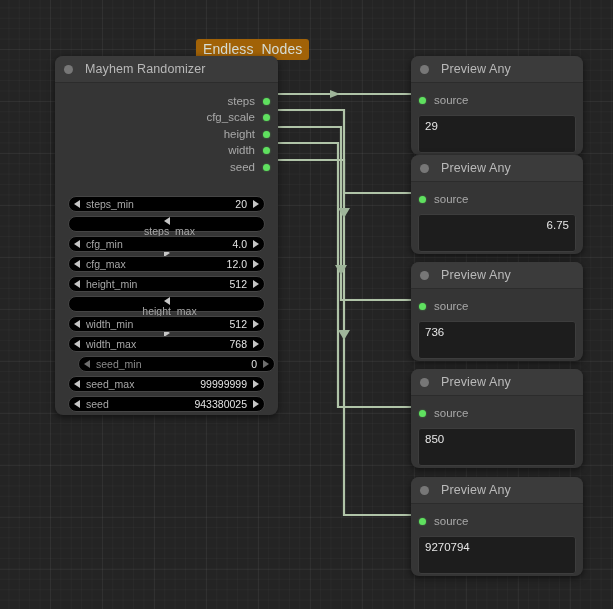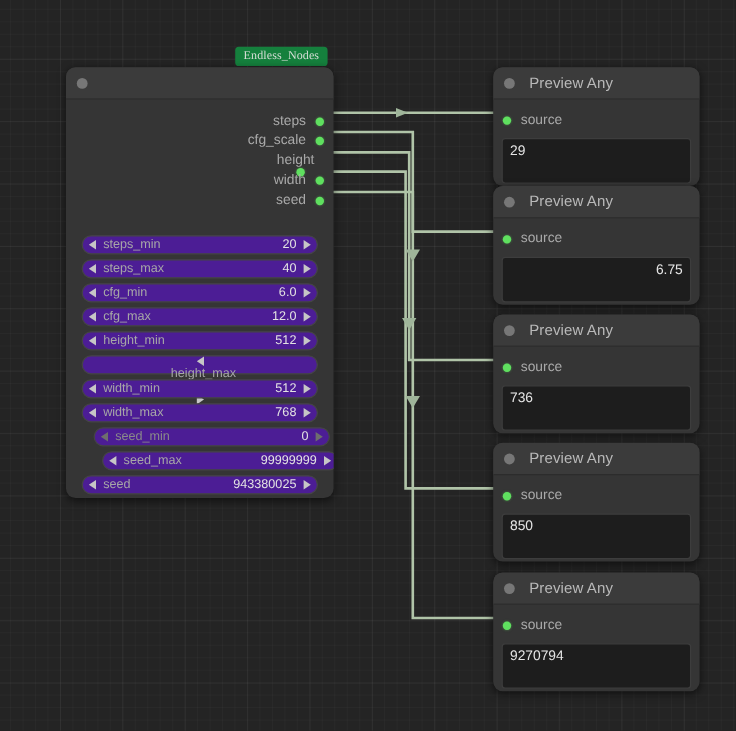--- a/index.html
+++ b/index.html
@@ -39,27 +39,26 @@
   }
   .node-title-text{
     margin-left:12px;font-size:12.5px;color:#b9b9b9;
     letter-spacing:.1px;white-space:nowrap;
   }
   .node-body{position:relative;padding:0;}
 
   
   .group-badge{
     position:absolute;
-    background:#15803d;
+    background:#a16207;
     border-radius:3px;
     padding:2px 7px 3px 7px;
-    font-size:10px;color:#d6ddd6;
+    font-size:14px;color:#d6ddd6;
     white-space:nowrap;
     letter-spacing:.1px;
-    font-family:Liberation Serif, serif;
   }
 
   
   .slot-out{
     position:absolute;right:8px;display:flex;align-items:center;
     gap:0;
   }
   .slot-out .slot-label{
     font-size:11.5px;color:#a9a9a9;white-space:nowrap;margin-right:8px;
   }
@@ -69,21 +68,21 @@
     flex:0 0 auto;
   }
   .slot-in{
     position:absolute;left:8px;display:flex;align-items:center;gap:8px;
   }
   .slot-in .slot-label{font-size:11.5px;color:#a9a9a9;white-space:nowrap;}
 
   
   .widget{
     position:absolute;height:16px;border-radius:8px;
-    background:#4c1d95;
+    background:#000000;
     border:1px solid #454545;
     display:flex;align-items:center;
     box-sizing:border-box;
     padding:0 5px;
   }
   .widget .arrow{
     width:0;height:0;flex:0 0 auto;
     border-top:4px solid transparent;border-bottom:4px solid transparent;
   }
   .widget .arrow-l{border-right:6px solid #c6c6c6;}
@@ -135,60 +134,61 @@
     <polygon points="335,265 341,275 347,265"></polygon>
     <polygon points="338,330 344,340 350,330"></polygon>
   </g>
 </svg>
 
 <div class="group-badge" style="left:196px;top:39px;">Endless_Nodes</div>
 
 <div class="node" id="node-randomizer" style="left:55px;top:56px;width:223px;height:359px;">
   <div class="node-title">
     <span class="collapse-dot"></span>
+    <span class="node-title-text">Mayhem Randomizer</span>
   </div>
   <div class="node-body">
 
     <div class="slot-out" style="top:12px;">
       <span class="slot-label">steps</span>
       <span class="slot-dot"></span>
     </div>
     <div class="slot-out" style="top:28px;">
       <span class="slot-label">cfg_scale</span>
       <span class="slot-dot"></span>
     </div>
-    <div class="slot-out" style="top:45px;flex-direction:column;">
+    <div class="slot-out" style="top:45px;">
       <span class="slot-label">height</span>
       <span class="slot-dot"></span>
     </div>
     <div class="slot-out" style="top:61px;">
       <span class="slot-label">width</span>
       <span class="slot-dot"></span>
     </div>
     <div class="slot-out" style="top:78px;">
       <span class="slot-label">seed</span>
       <span class="slot-dot"></span>
     </div>
 
     <div class="widget" style="left:13px;top:113px;width:197px;">
       <span class="arrow arrow-l"></span>
       <span class="wname">steps_min</span>
       <span class="wval">20</span>
       <span class="arrow arrow-r"></span>
     </div>
-    <div class="widget" style="left:13px;top:133px;width:197px;">
+    <div class="widget" style="left:13px;top:133px;width:197px;flex-direction:column;">
       <span class="arrow arrow-l"></span>
       <span class="wname">steps_max</span>
       <span class="wval">40</span>
       <span class="arrow arrow-r"></span>
     </div>
     <div class="widget" style="left:13px;top:153px;width:197px;">
       <span class="arrow arrow-l"></span>
       <span class="wname">cfg_min</span>
-      <span class="wval">6.0</span>
+      <span class="wval">4.0</span>
       <span class="arrow arrow-r"></span>
     </div>
     <div class="widget" style="left:13px;top:173px;width:197px;">
       <span class="arrow arrow-l"></span>
       <span class="wname">cfg_max</span>
       <span class="wval">12.0</span>
       <span class="arrow arrow-r"></span>
     </div>
     <div class="widget" style="left:13px;top:193px;width:197px;">
       <span class="arrow arrow-l"></span>
@@ -213,21 +213,21 @@
       <span class="wname">width_max</span>
       <span class="wval">768</span>
       <span class="arrow arrow-r"></span>
     </div>
     <div class="widget dim" style="left:23px;top:273px;width:197px;">
       <span class="arrow arrow-l"></span>
       <span class="wname">seed_min</span>
       <span class="wval">0</span>
       <span class="arrow arrow-r"></span>
     </div>
-    <div class="widget" style="left:30px;top:293px;width:197px;">
+    <div class="widget" style="left:13px;top:293px;width:197px;">
       <span class="arrow arrow-l"></span>
       <span class="wname">seed_max</span>
       <span class="wval">99999999</span>
       <span class="arrow arrow-r"></span>
     </div>
     <div class="widget" style="left:13px;top:313px;width:197px;">
       <span class="arrow arrow-l"></span>
       <span class="wname">seed</span>
       <span class="wval">943380025</span>
       <span class="arrow arrow-r"></span>

